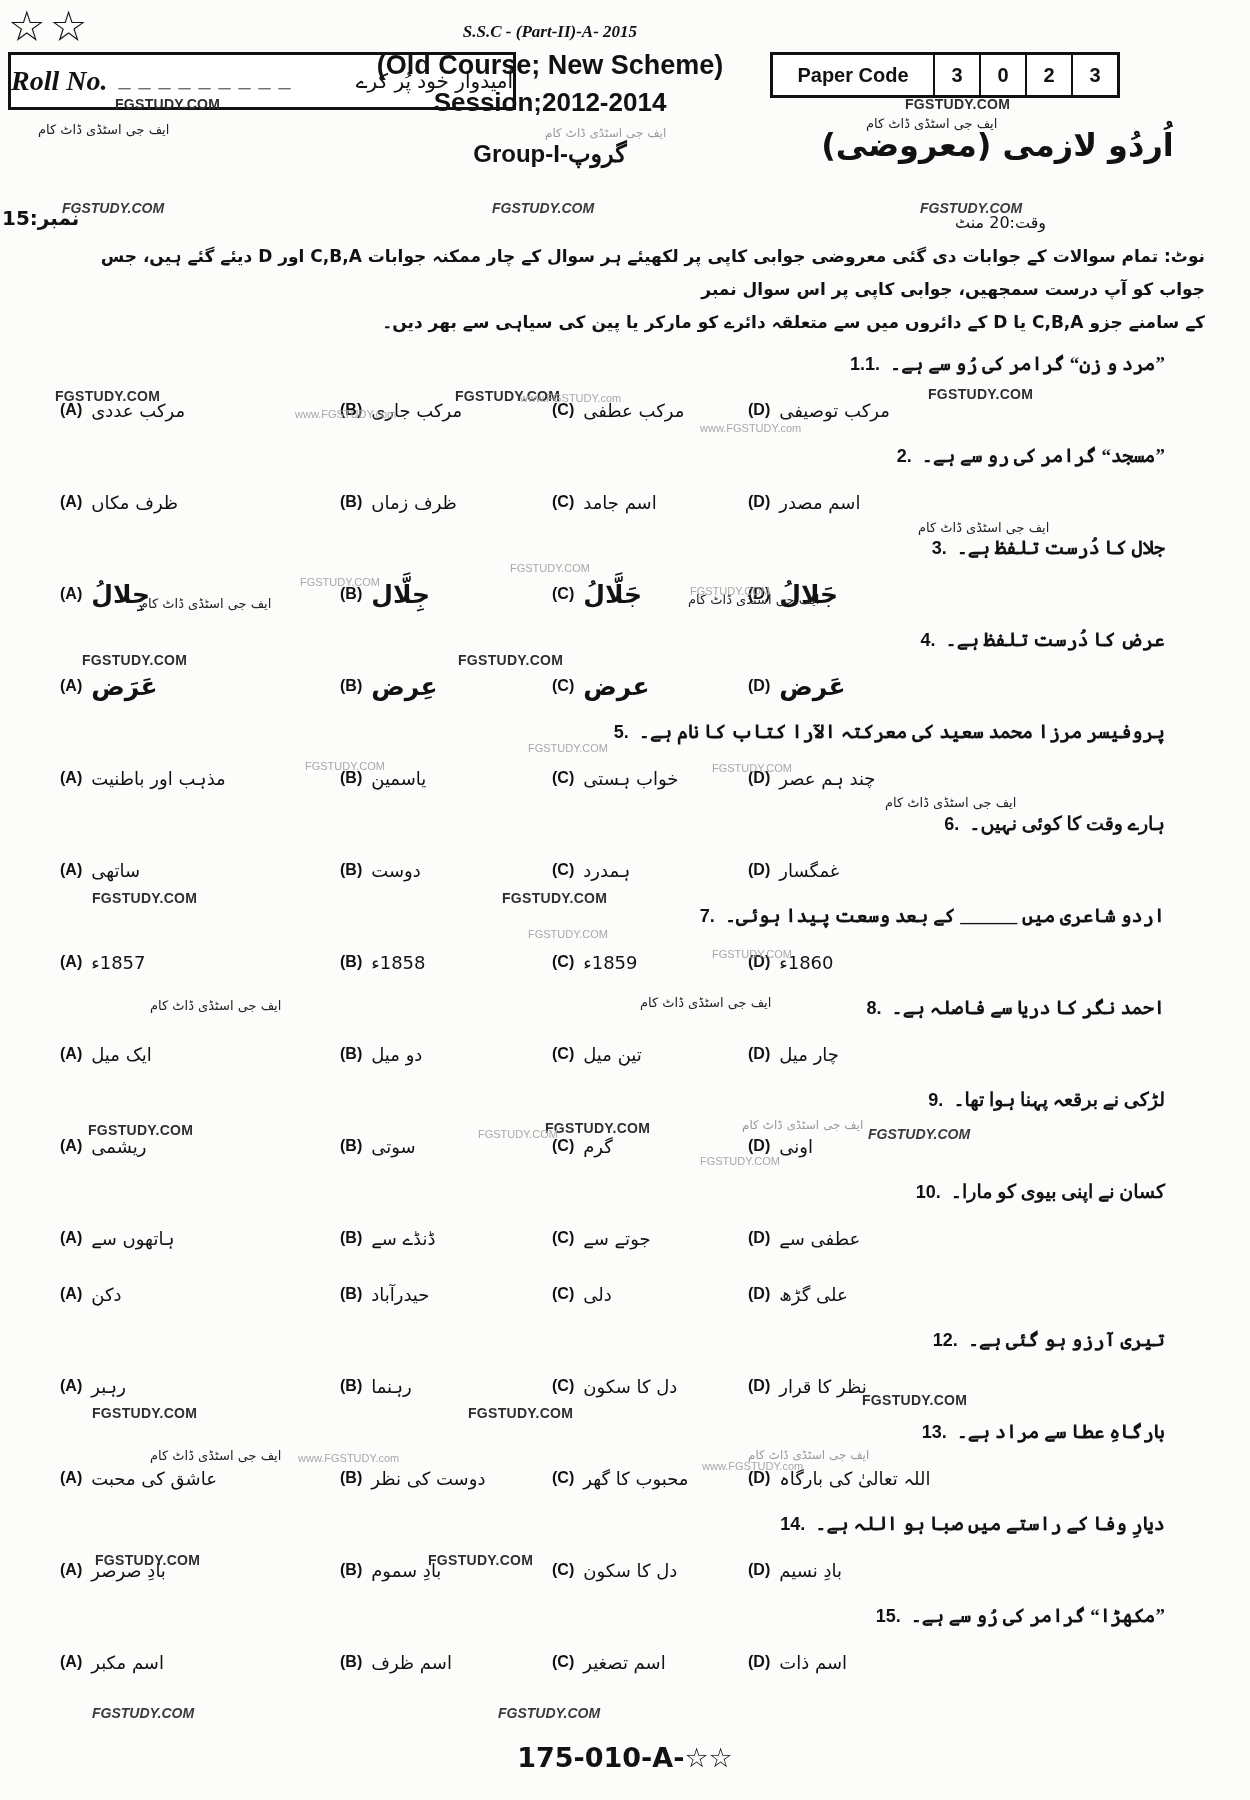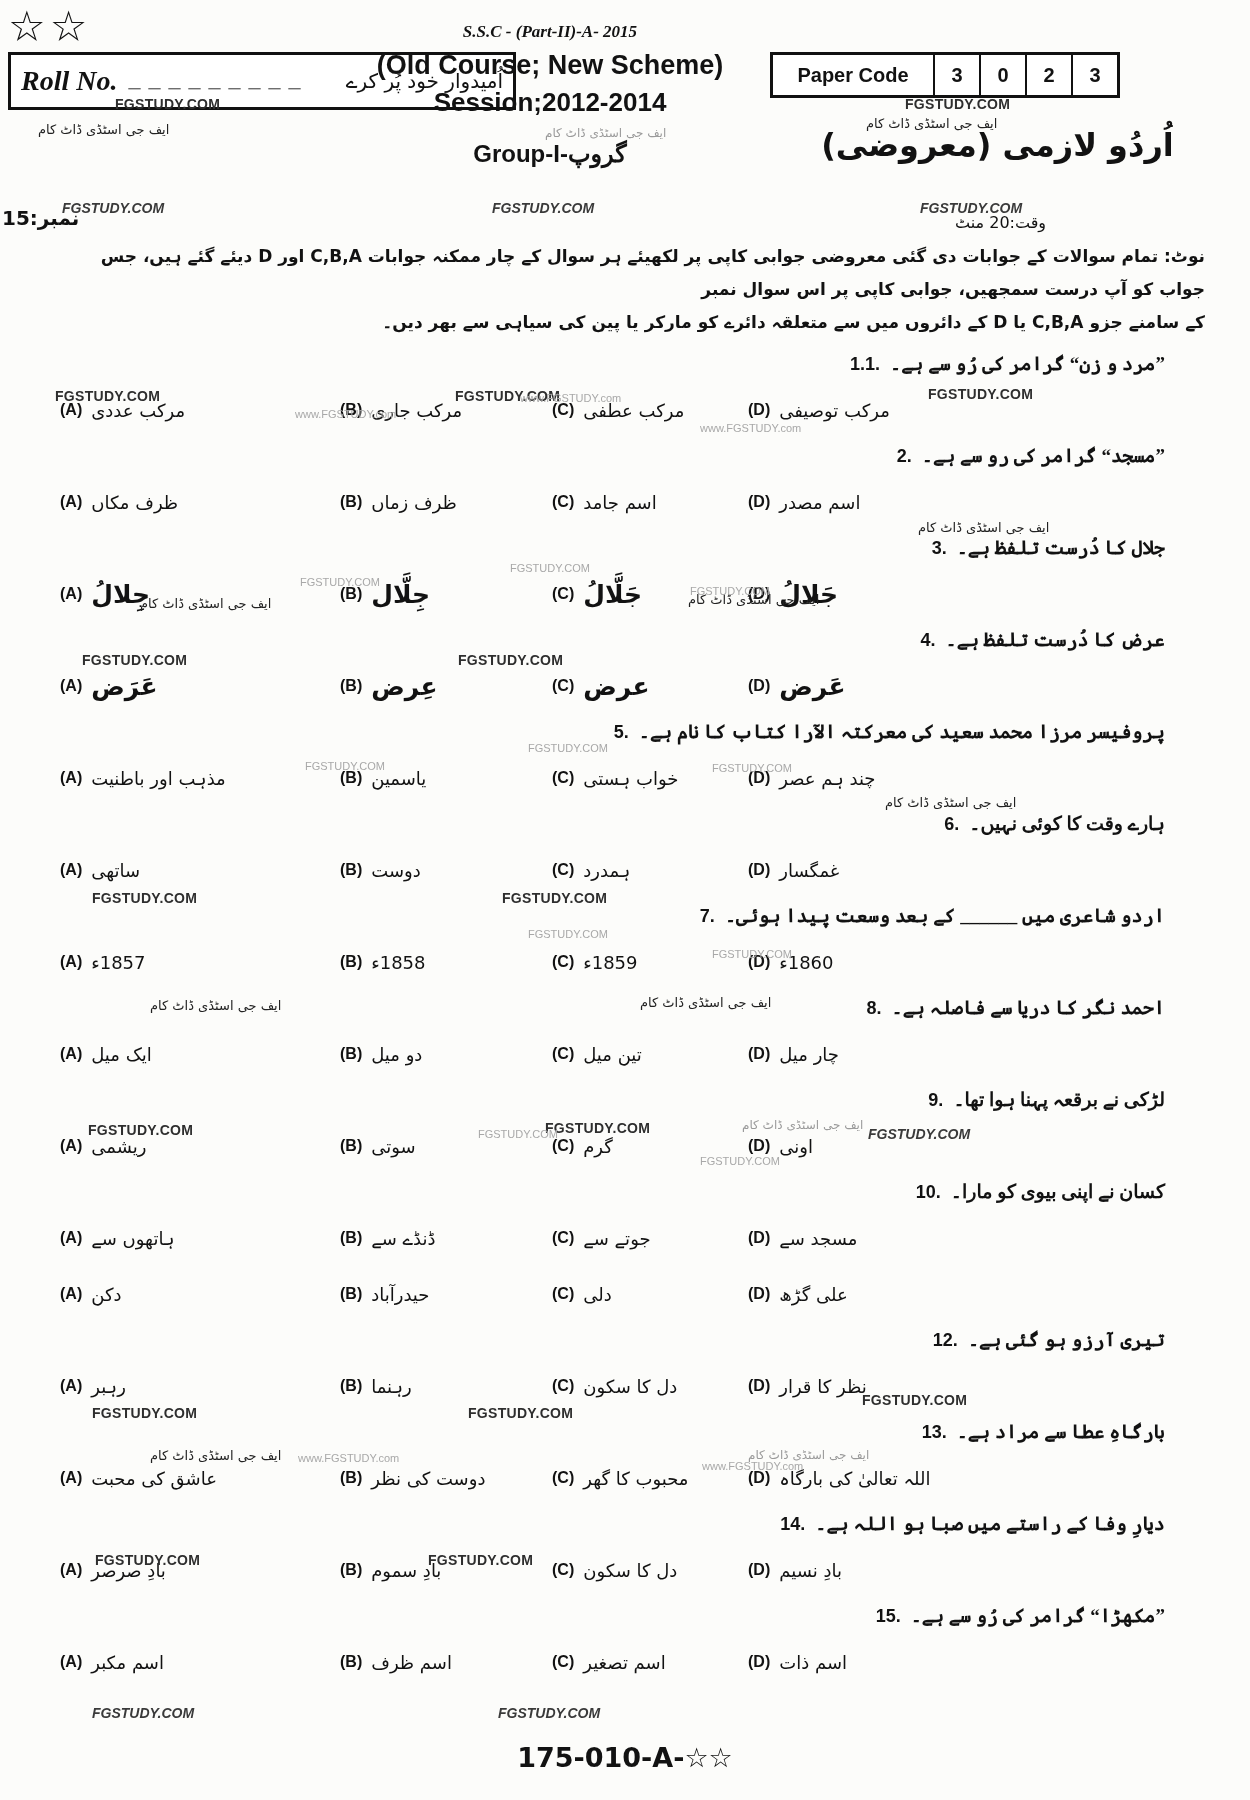--- a/index.html
+++ b/index.html
@@ -5,21 +5,21 @@
   html,body{margin:0;padding:0;}
   body{
     width:1250px;height:1800px;position:relative;overflow:hidden;
     background:#fcfcfa;color:#121212;
     font-family:"DejaVu Sans",sans-serif;
   }
   
   .stars{position:absolute;left:8px;top:2px;font-size:42px;letter-spacing:4px;color:#111;}
   .rollbox{
     position:absolute;left:8px;top:52px;width:508px;height:58px;box-sizing:border-box;
-    border:3px solid #111;display:flex;align-items:center;gap:8px;padding:0 10px;background:#fff;
+    border:3px solid #111;display:flex;align-items:center;gap:8px;padding:0 0;background:#fff;
   }
   .rolllabel{font-family:"Liberation Serif",serif;font-style:italic;font-weight:bold;font-size:28px;}
   .rollline{flex:1;font-size:18px;letter-spacing:2px;color:#111;white-space:nowrap;overflow:hidden;}
   .rollurdu{direction:rtl;font-size:20px;align-self:flex-start;margin-top:14px;white-space:nowrap;}
   .centercol{position:absolute;left:330px;top:22px;width:440px;text-align:center;}
   .examline{font-family:"Liberation Serif",serif;font-style:italic;font-size:17px;font-weight:bold;}
   .courseline{font-family:"Liberation Sans",sans-serif;font-weight:bold;font-size:27px;margin-top:8px;white-space:nowrap;}
   .sessionline{font-family:"Liberation Sans",sans-serif;font-weight:bold;font-size:26px;margin-top:6px;}
   .groupline{font-family:"Liberation Sans",sans-serif;font-weight:bold;font-size:24px;margin-top:22px;}
   .papercode{
@@ -339,21 +339,21 @@
       <div class="opt optB">
         <span class="olet">(B)</span>
         <span class="otxt" dir="auto">ڈنڈے سے</span>
       </div>
       <div class="opt optC">
         <span class="olet">(C)</span>
         <span class="otxt" dir="auto">جوتے سے</span>
       </div>
       <div class="opt optD">
         <span class="olet">(D)</span>
-        <span class="otxt" dir="auto">مسجد سے</span>
+        <span class="otxt" dir="auto">عطفی سے</span>
       </div>
     </div>
   </div>
 
   <div class="q">
     <div class="opts">
       <div class="opt optA">
         <span class="olet">(A)</span>
         <span class="otxt" dir="auto">دکن</span>
       </div>

